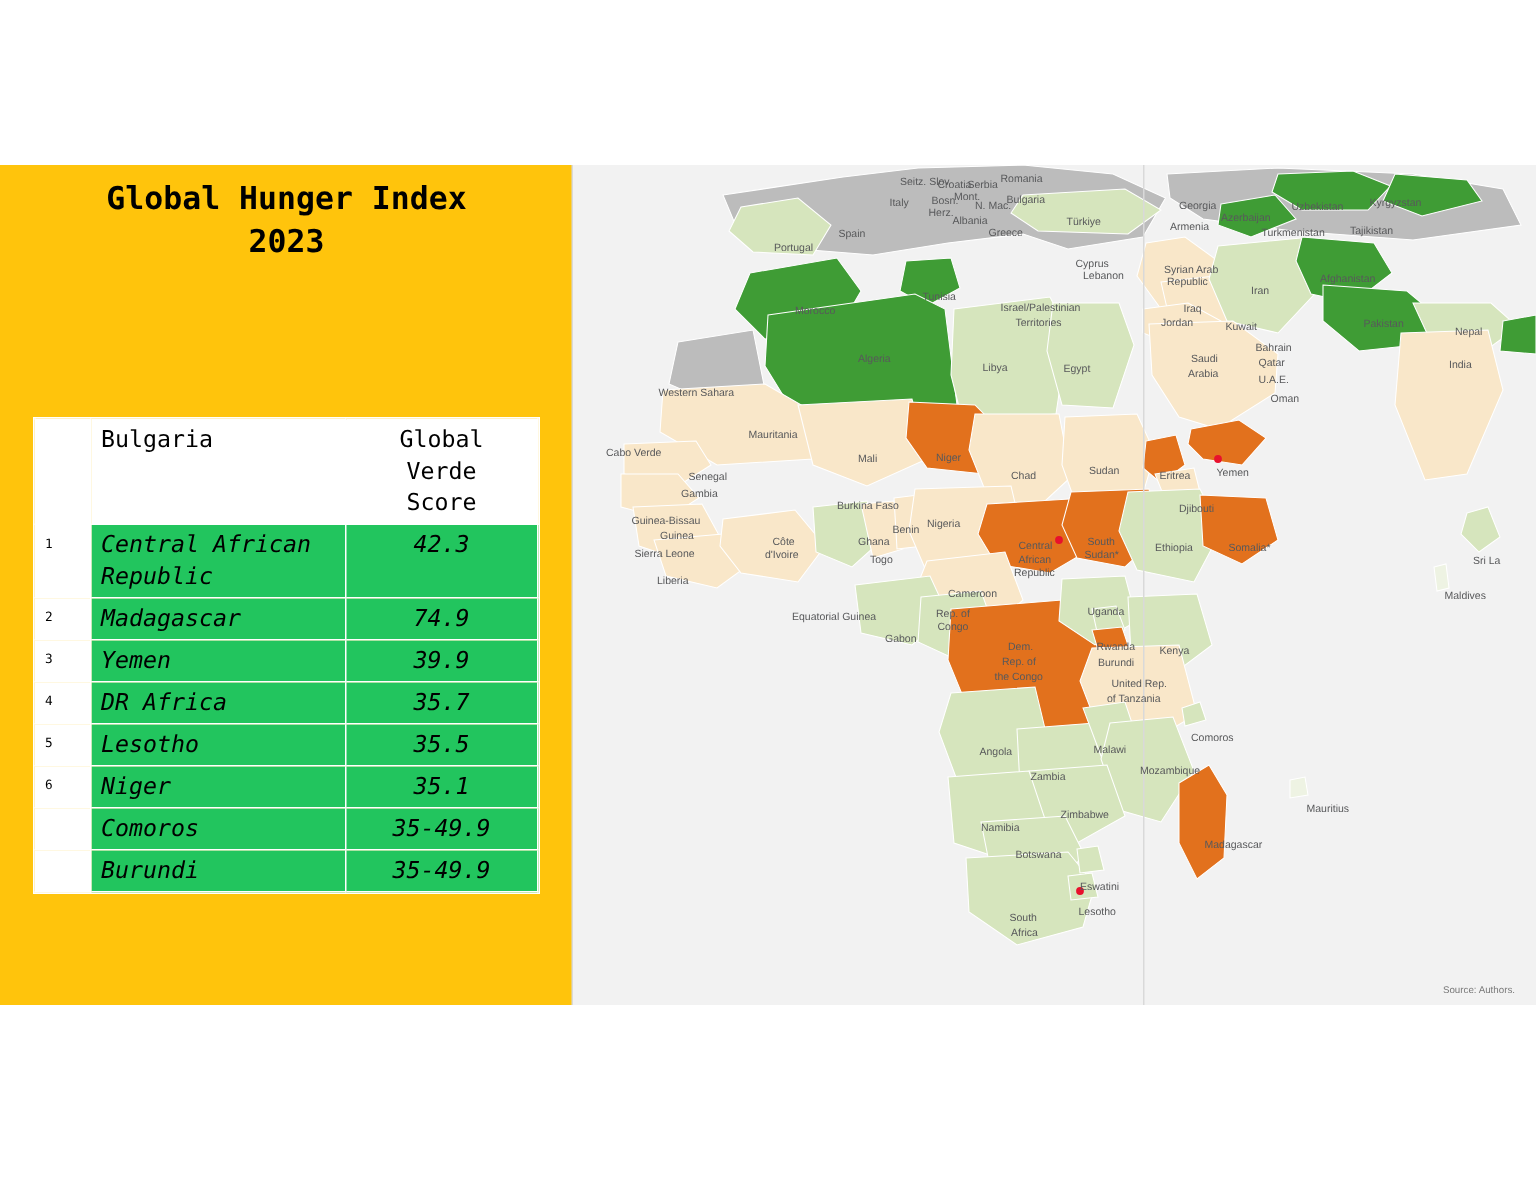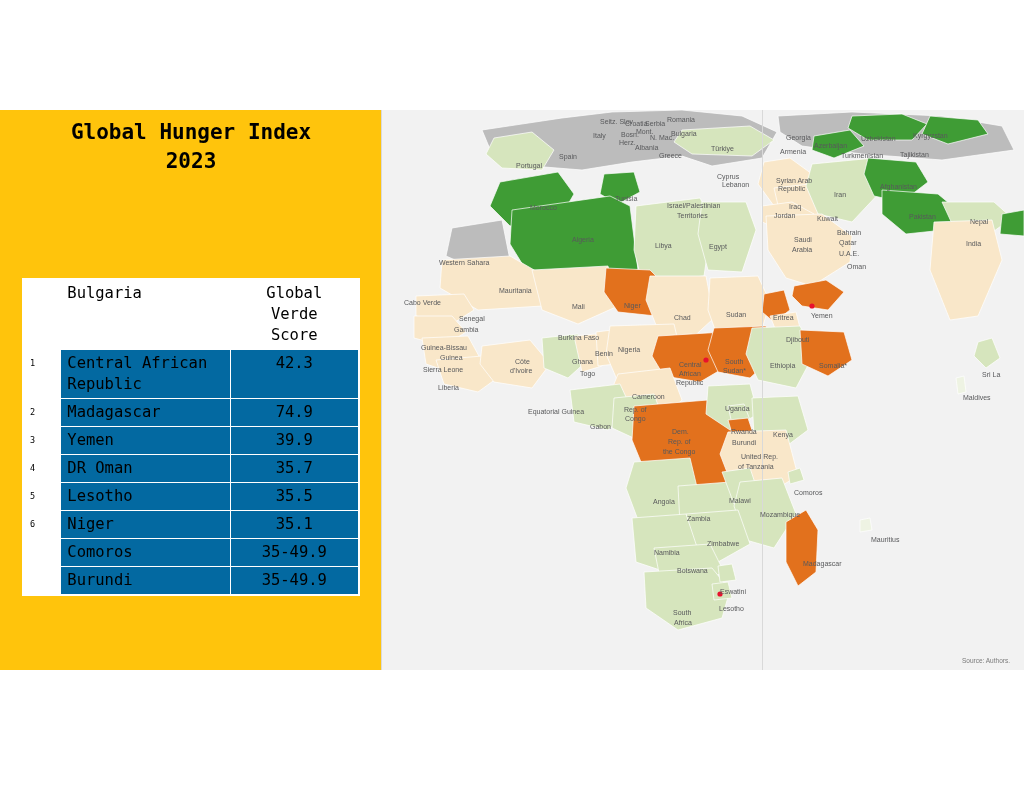--- a/index.html
+++ b/index.html
@@ -43,21 +43,21 @@
     font-weight:normal;
   }
   .c-rank{width:30px;background:#ffffff;font-size:8.5px;color:#000;text-align:left;vertical-align:top;padding-top:2px;}
   .c-country{width:175px;text-align:left;}
   .c-score{width:133px;text-align:center;}
 
   thead td{background:#ffffff;font-weight:normal;}
   thead .c-country{font-size:15.5px;}
   thead .c-score{font-size:15.5px;line-height:21px;}
 
-  tbody tr td.c-country,tbody tr td.c-score{background:#0369a1;}
+  tbody tr td.c-country,tbody tr td.c-score{background:#22c55e;font-style:italic;}
   tbody tr td.c-rank{background:#ffffff;}
 
   
   .map-area{
     position:absolute;left:382px;top:110px;width:642px;height:560px;
     background:#f2f2f2;overflow:hidden;
   }
   .map-inner{position:absolute;left:0;top:0;width:642px;height:560px;}
   .map-sep{
     position:absolute;left:381px;top:110px;width:1px;height:560px;background:#d9d9d9;
@@ -318,21 +318,21 @@
             <td class="c-country">Madagascar</td>
             <td class="c-score">74.9</td>
           </tr>
           <tr>
             <td class="c-rank">3</td>
             <td class="c-country">Yemen</td>
             <td class="c-score">39.9</td>
           </tr>
           <tr>
             <td class="c-rank">4</td>
-            <td class="c-country">DR Oman</td>
+            <td class="c-country">DR Africa</td>
             <td class="c-score">35.7</td>
           </tr>
           <tr>
             <td class="c-rank">5</td>
             <td class="c-country">Lesotho</td>
             <td class="c-score">35.5</td>
           </tr>
           <tr>
             <td class="c-rank">6</td>
             <td class="c-country">Niger</td>

